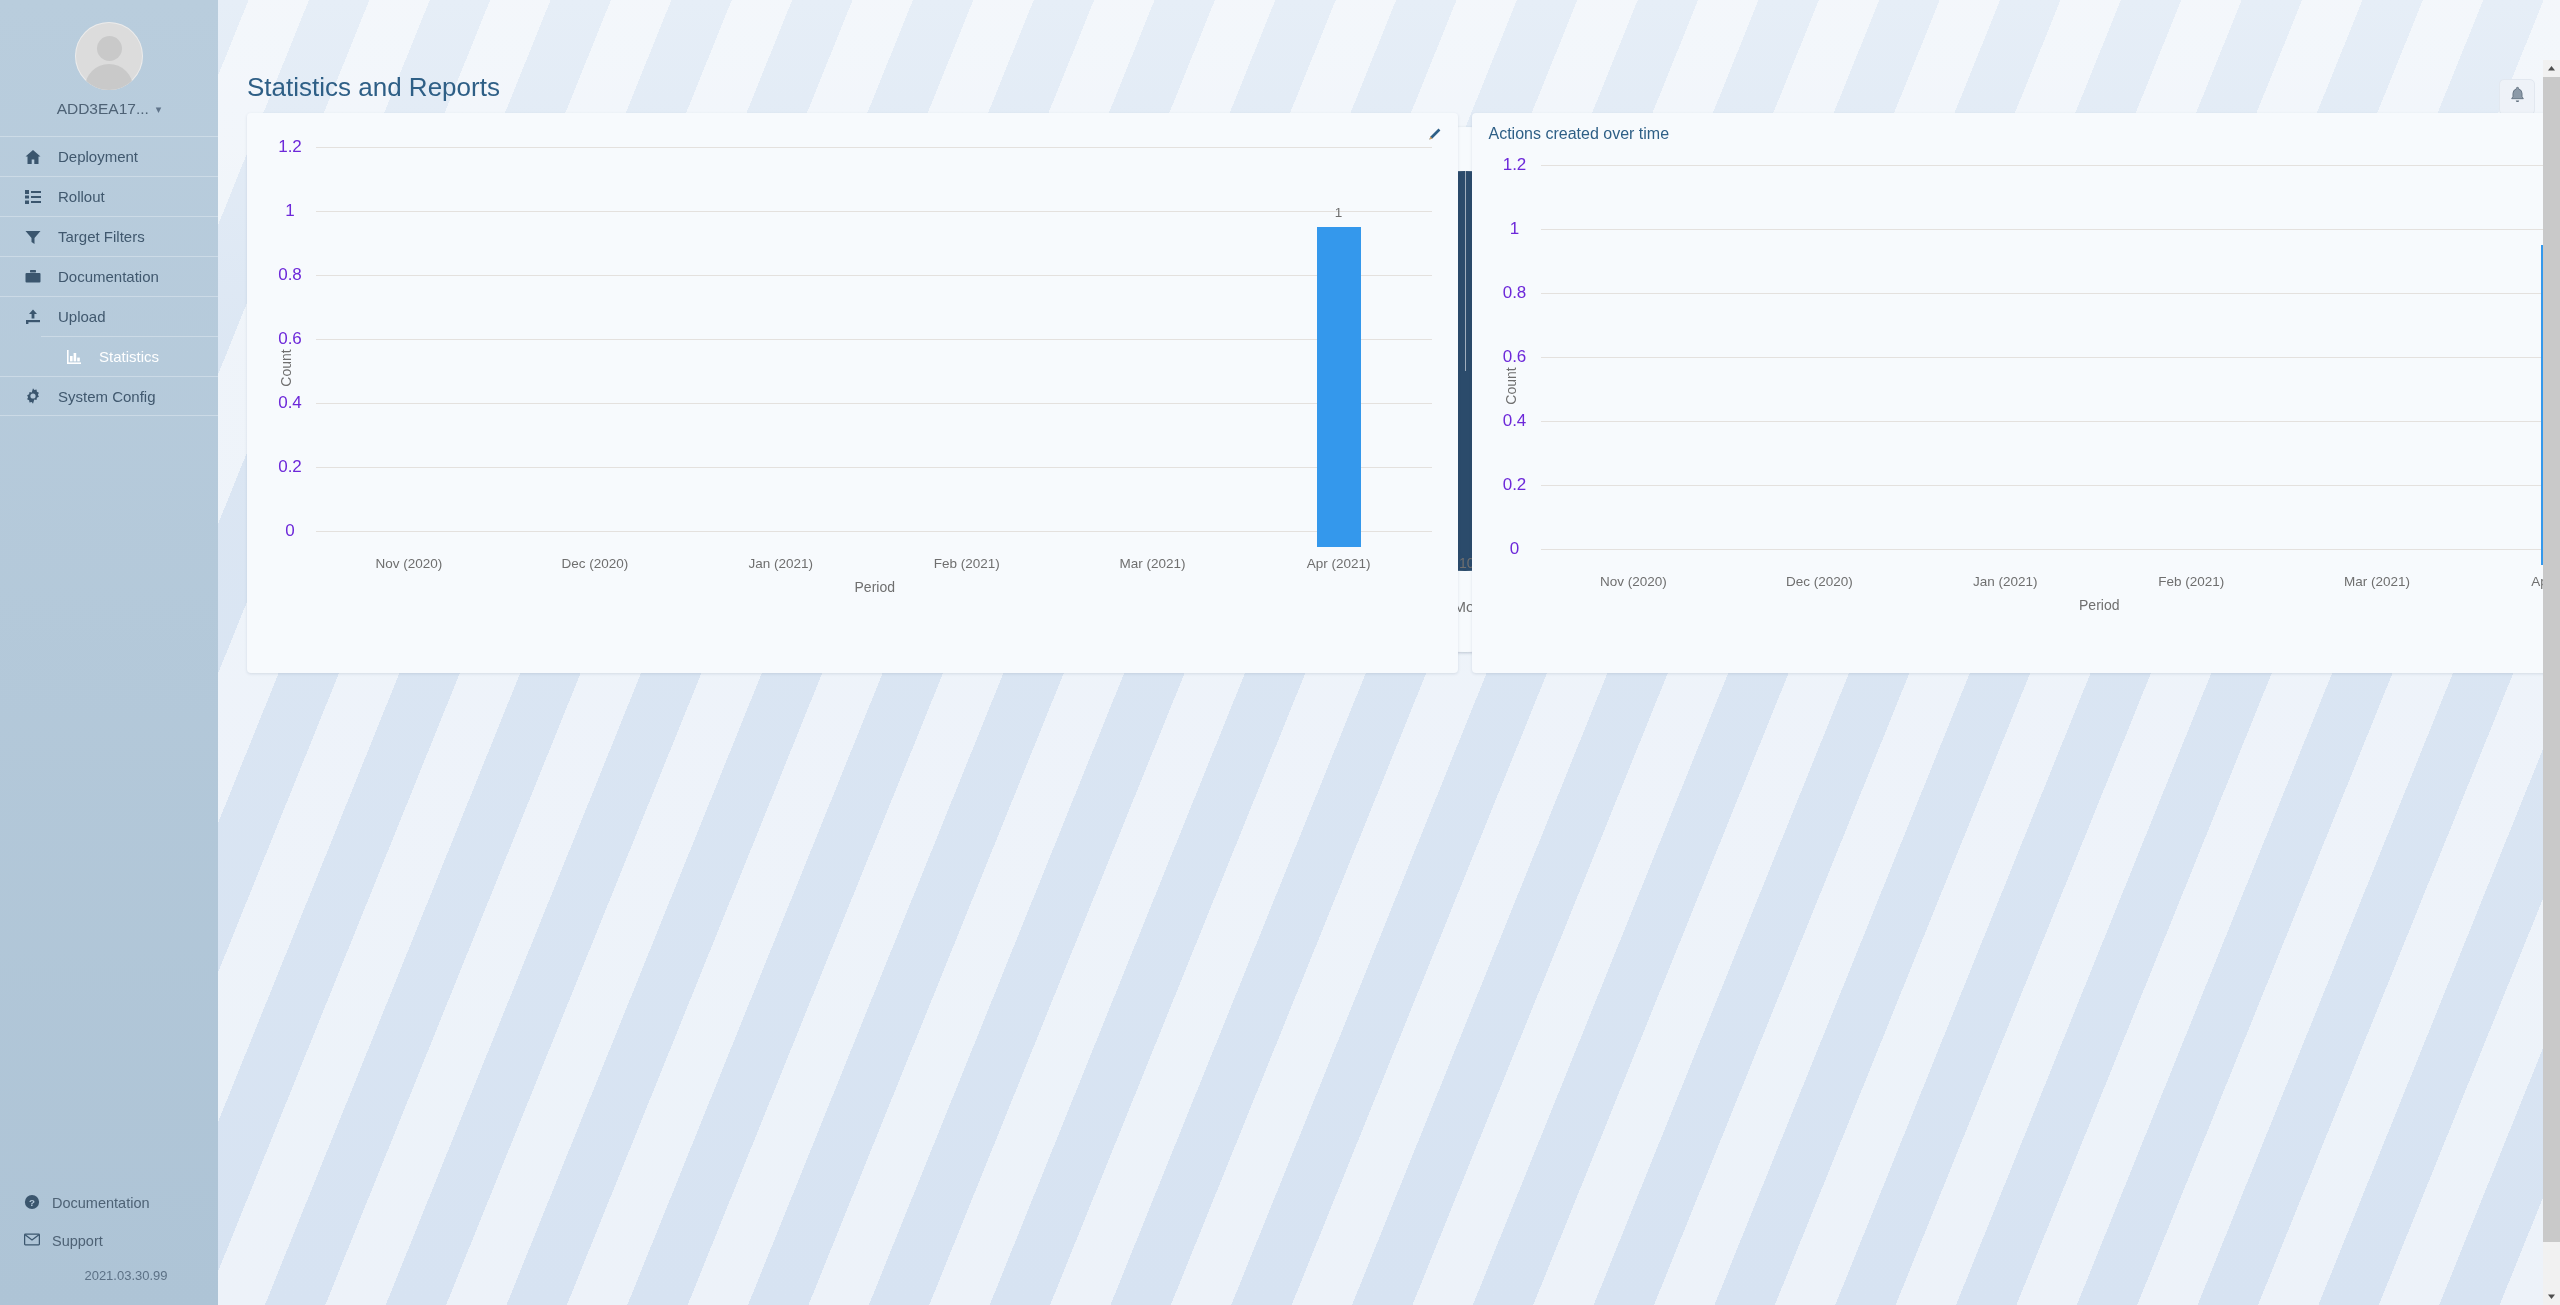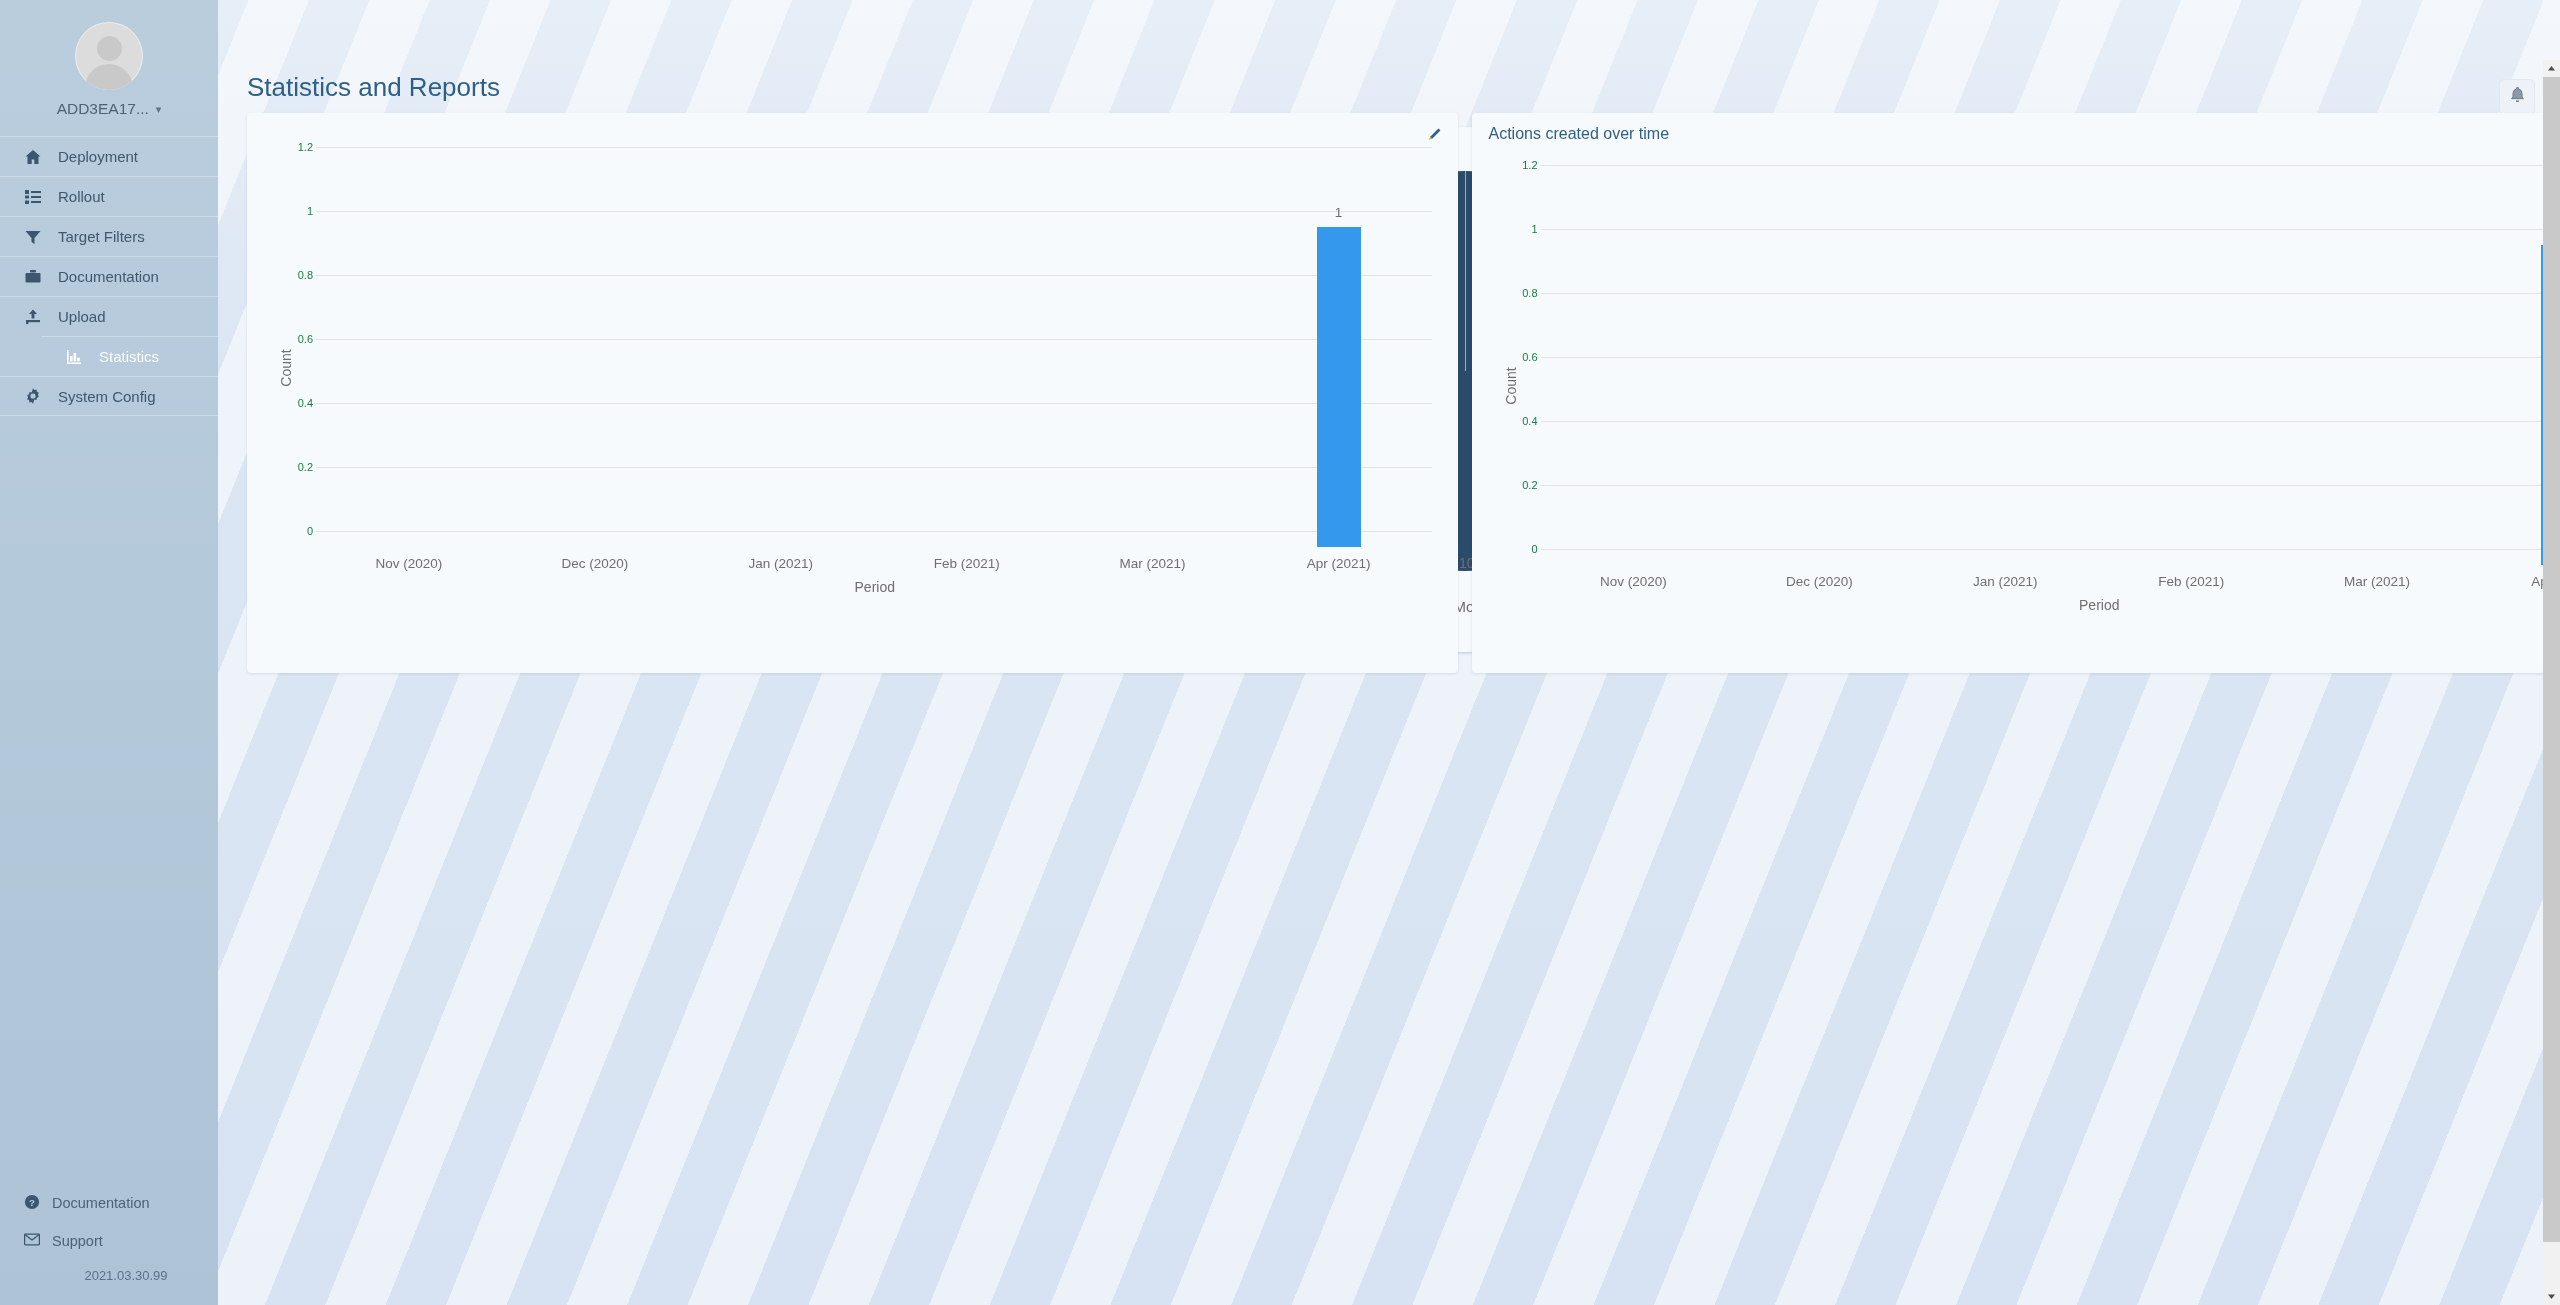--- a/index.html
+++ b/index.html
@@ -157,23 +157,23 @@
     height: 470px;
   }
   .ylabel {
     position: absolute; left: 6px; top: 50%;
     transform: translateY(-50%) rotate(-90deg);
     transform-origin: center;
     font-size: 14px; color: #6f6f6f;
   }
   .ytick {
     position: absolute; right: calc(100% - 52px);
-    font-size: 11px; color: #15803d;
+    font-size: 17px; color: #6d28d9;
     transform: translateY(-50%); white-space: nowrap;
-    width: 46px; text-align: right;
+    width: 46px; text-align: center;
   }
   .plot-inner {
     position: absolute; left: 55px; right: 12px; top: 14px; bottom: 56px;
   }
   .gridline {
     position: absolute; left: 0; right: 0; height: 1px;
     background: #e4e1de;
   }
   .bar-col {
     position: absolute; bottom: 0; width: 100%;

